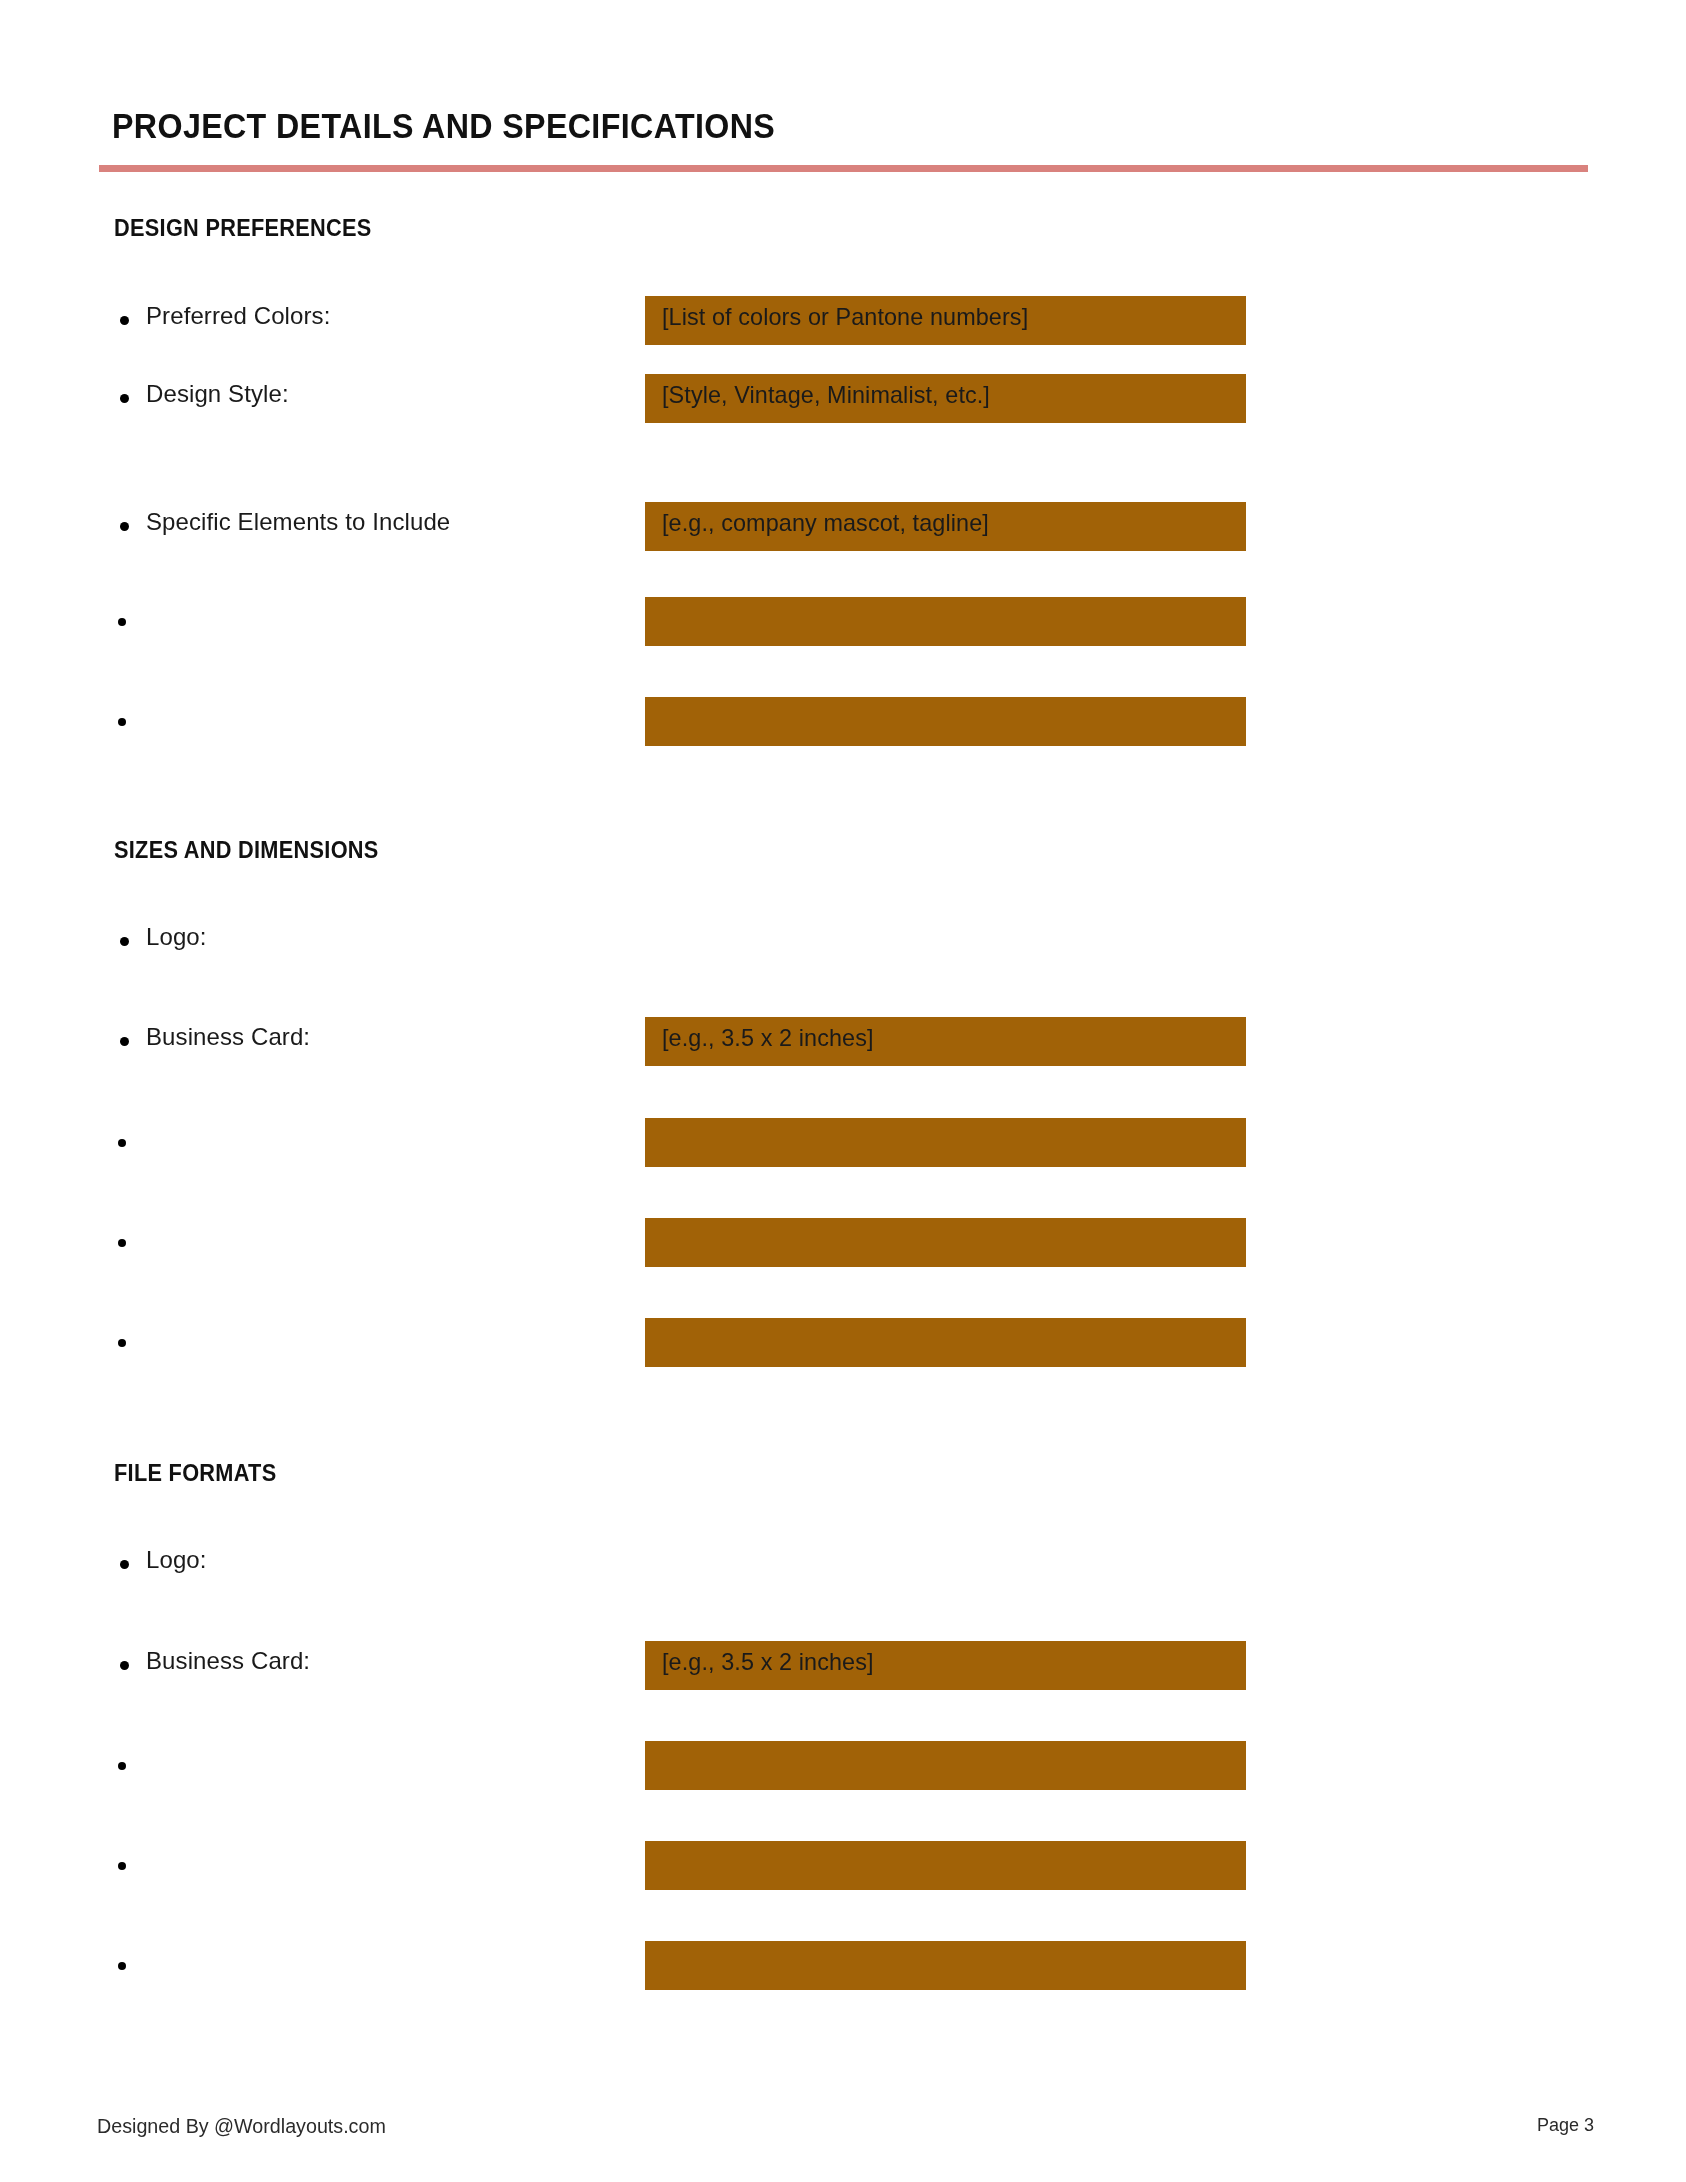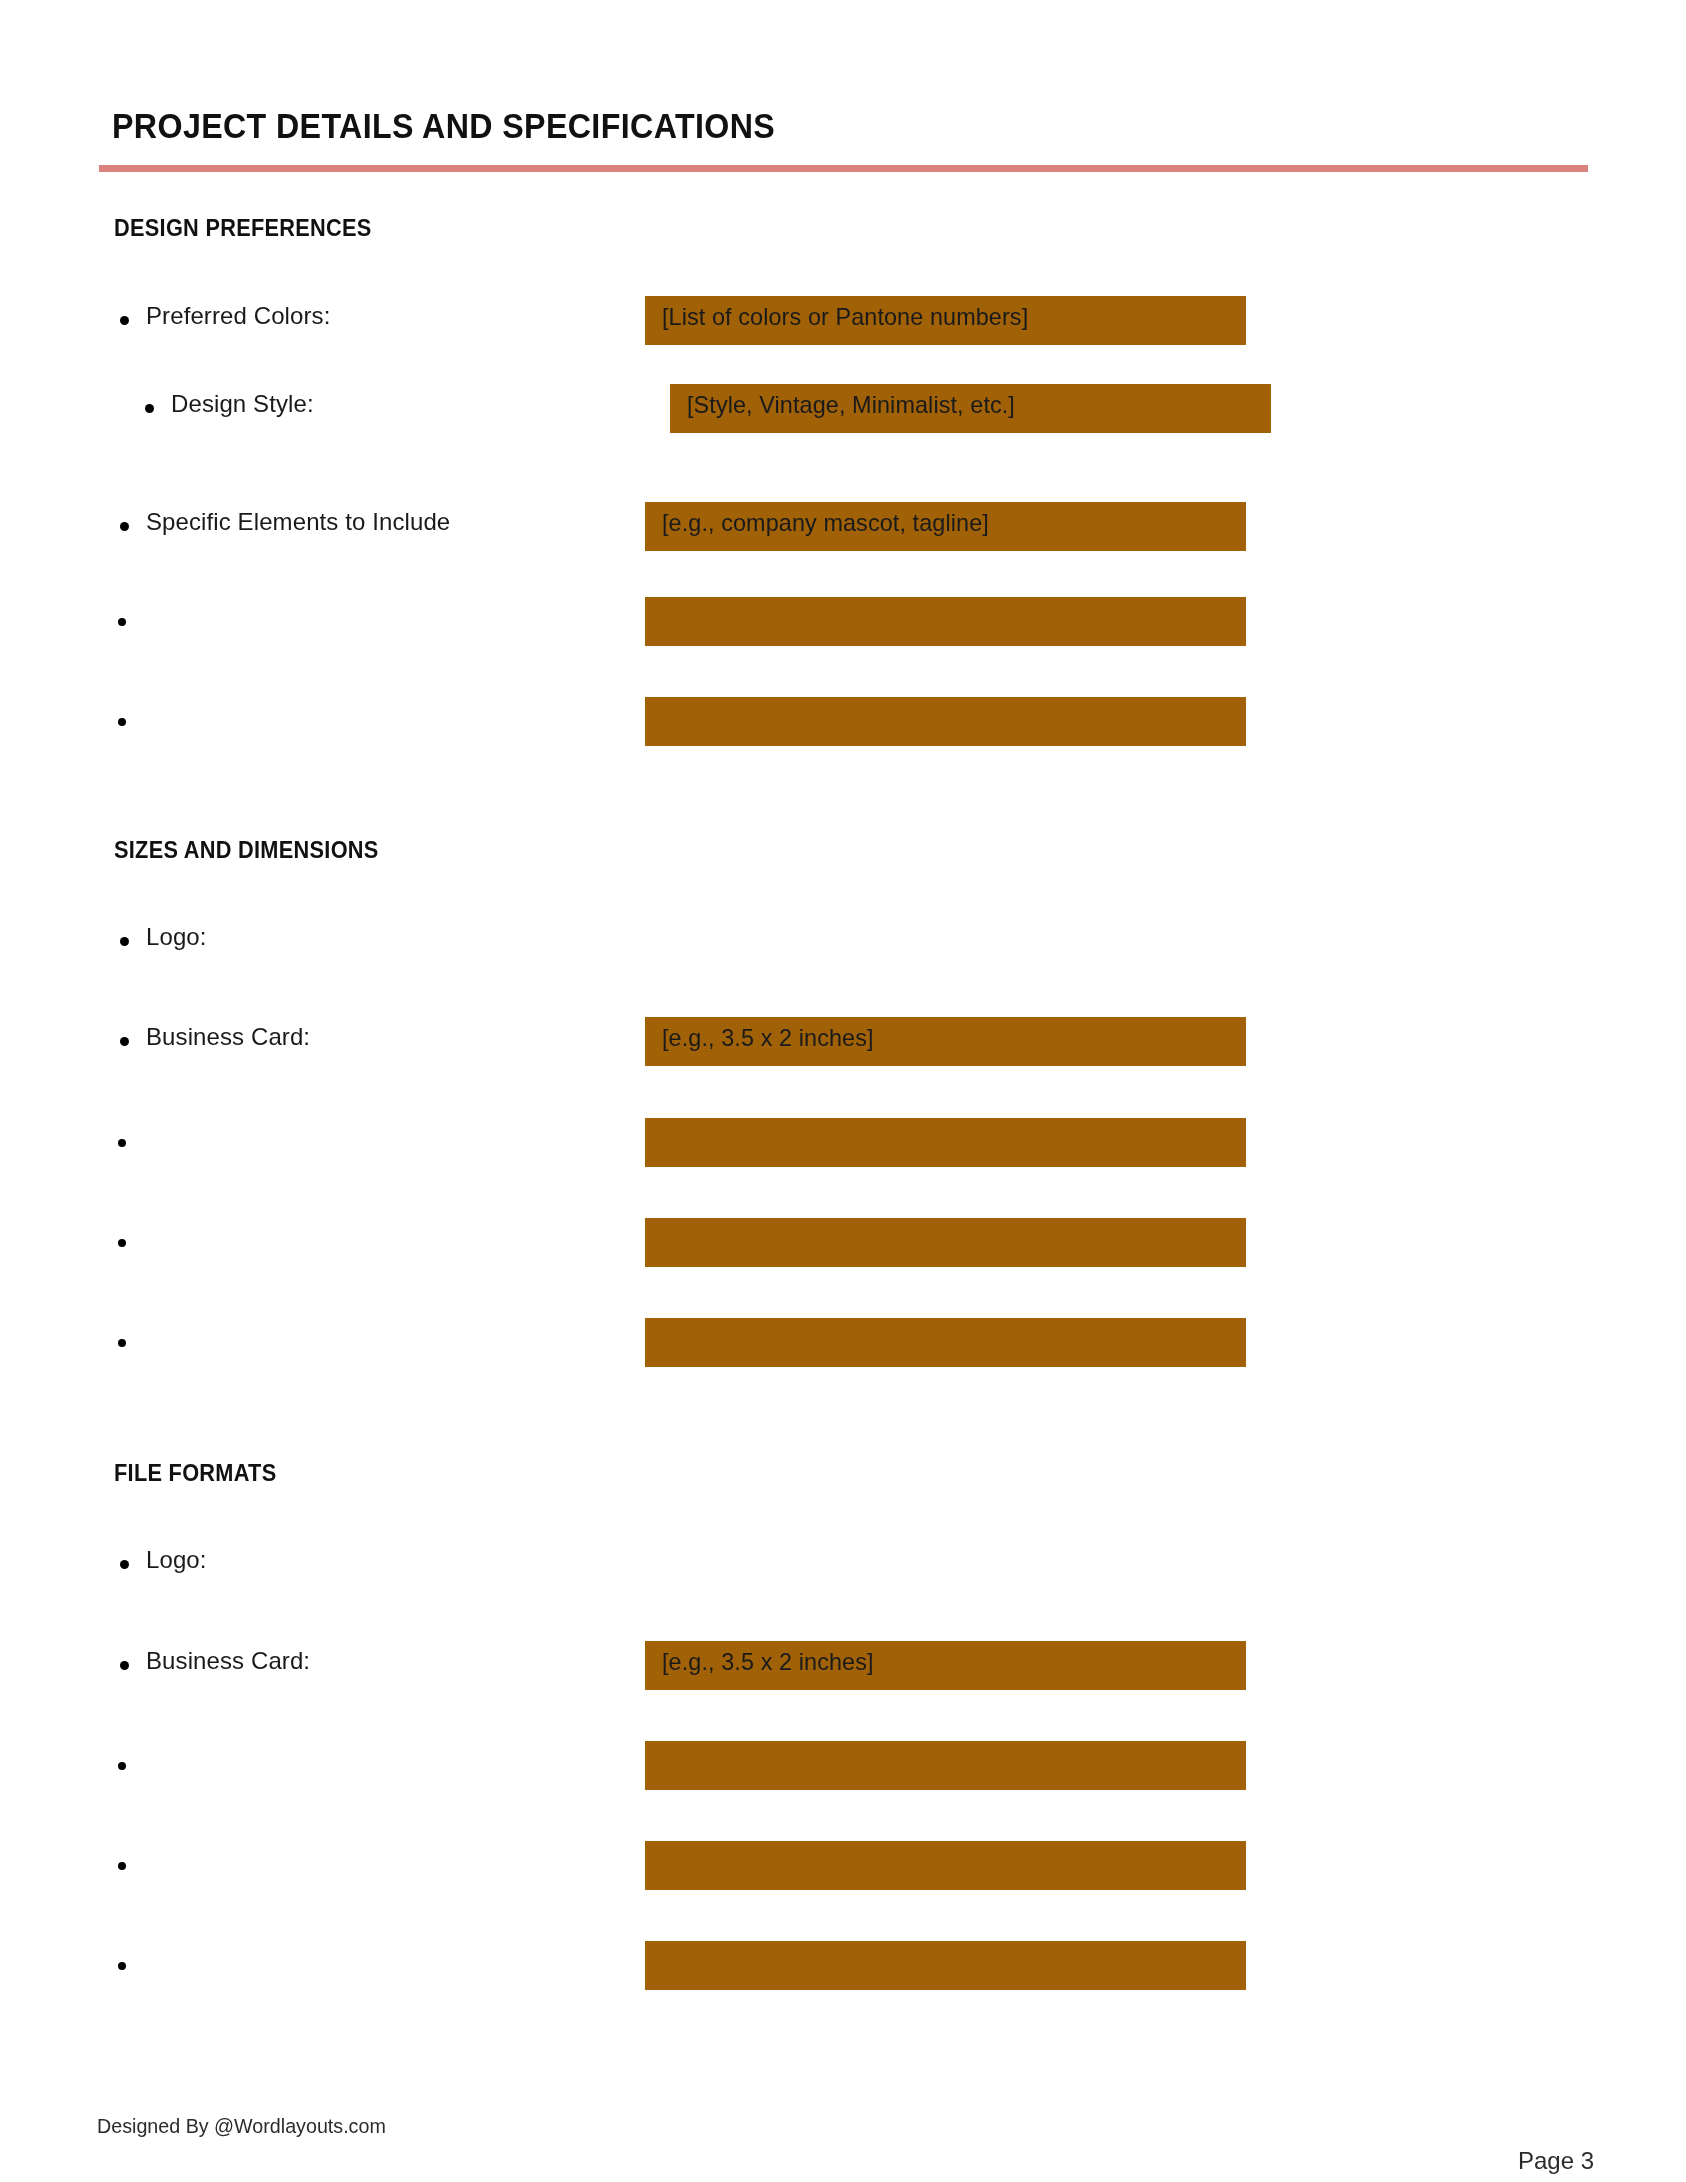--- a/index.html
+++ b/index.html
@@ -116,24 +116,23 @@
     top: 2115px;
     font-size: 19.7px;
     color: #2b2b2b;
     white-space: nowrap;
     text-align: center;
   }
   .footer-right {
     position: absolute;
     right: 92px;
     top: 2115px;
-    font-size: 24px;
+    font-size: 18px;
     color: #2b2b2b;
     white-space: nowrap;
-    margin-top: 32px;
   }
 </style>
 </head>
 <body>
 
 <div class="page">
 
   <div class="doc-title">PROJECT DETAILS AND SPECIFICATIONS</div>
 
   <div class="title-rule"></div>
@@ -145,21 +144,21 @@
   <div class="section-heading" id="heading-formats">FILE FORMATS</div>
 
   <div id="rows-container">
       <div class="row has-label" style="top: 296px;">
         <div class="bullet"></div>
         <div class="row-label">Preferred Colors:</div>
         <div class="field-box">
           <div class="field-value">[List of colors or Pantone numbers]</div>
         </div>
       </div>
-      <div class="row has-label" style="top: 384px; margin-left: 25px;">
+      <div class="row has-label" style="top: 374px;">
         <div class="bullet"></div>
         <div class="row-label">Design Style:</div>
         <div class="field-box">
           <div class="field-value">[Style, Vintage, Minimalist, etc.]</div>
         </div>
       </div>
       <div class="row has-label" style="top: 502px;">
         <div class="bullet"></div>
         <div class="row-label">Specific Elements to Include</div>
         <div class="field-box">

